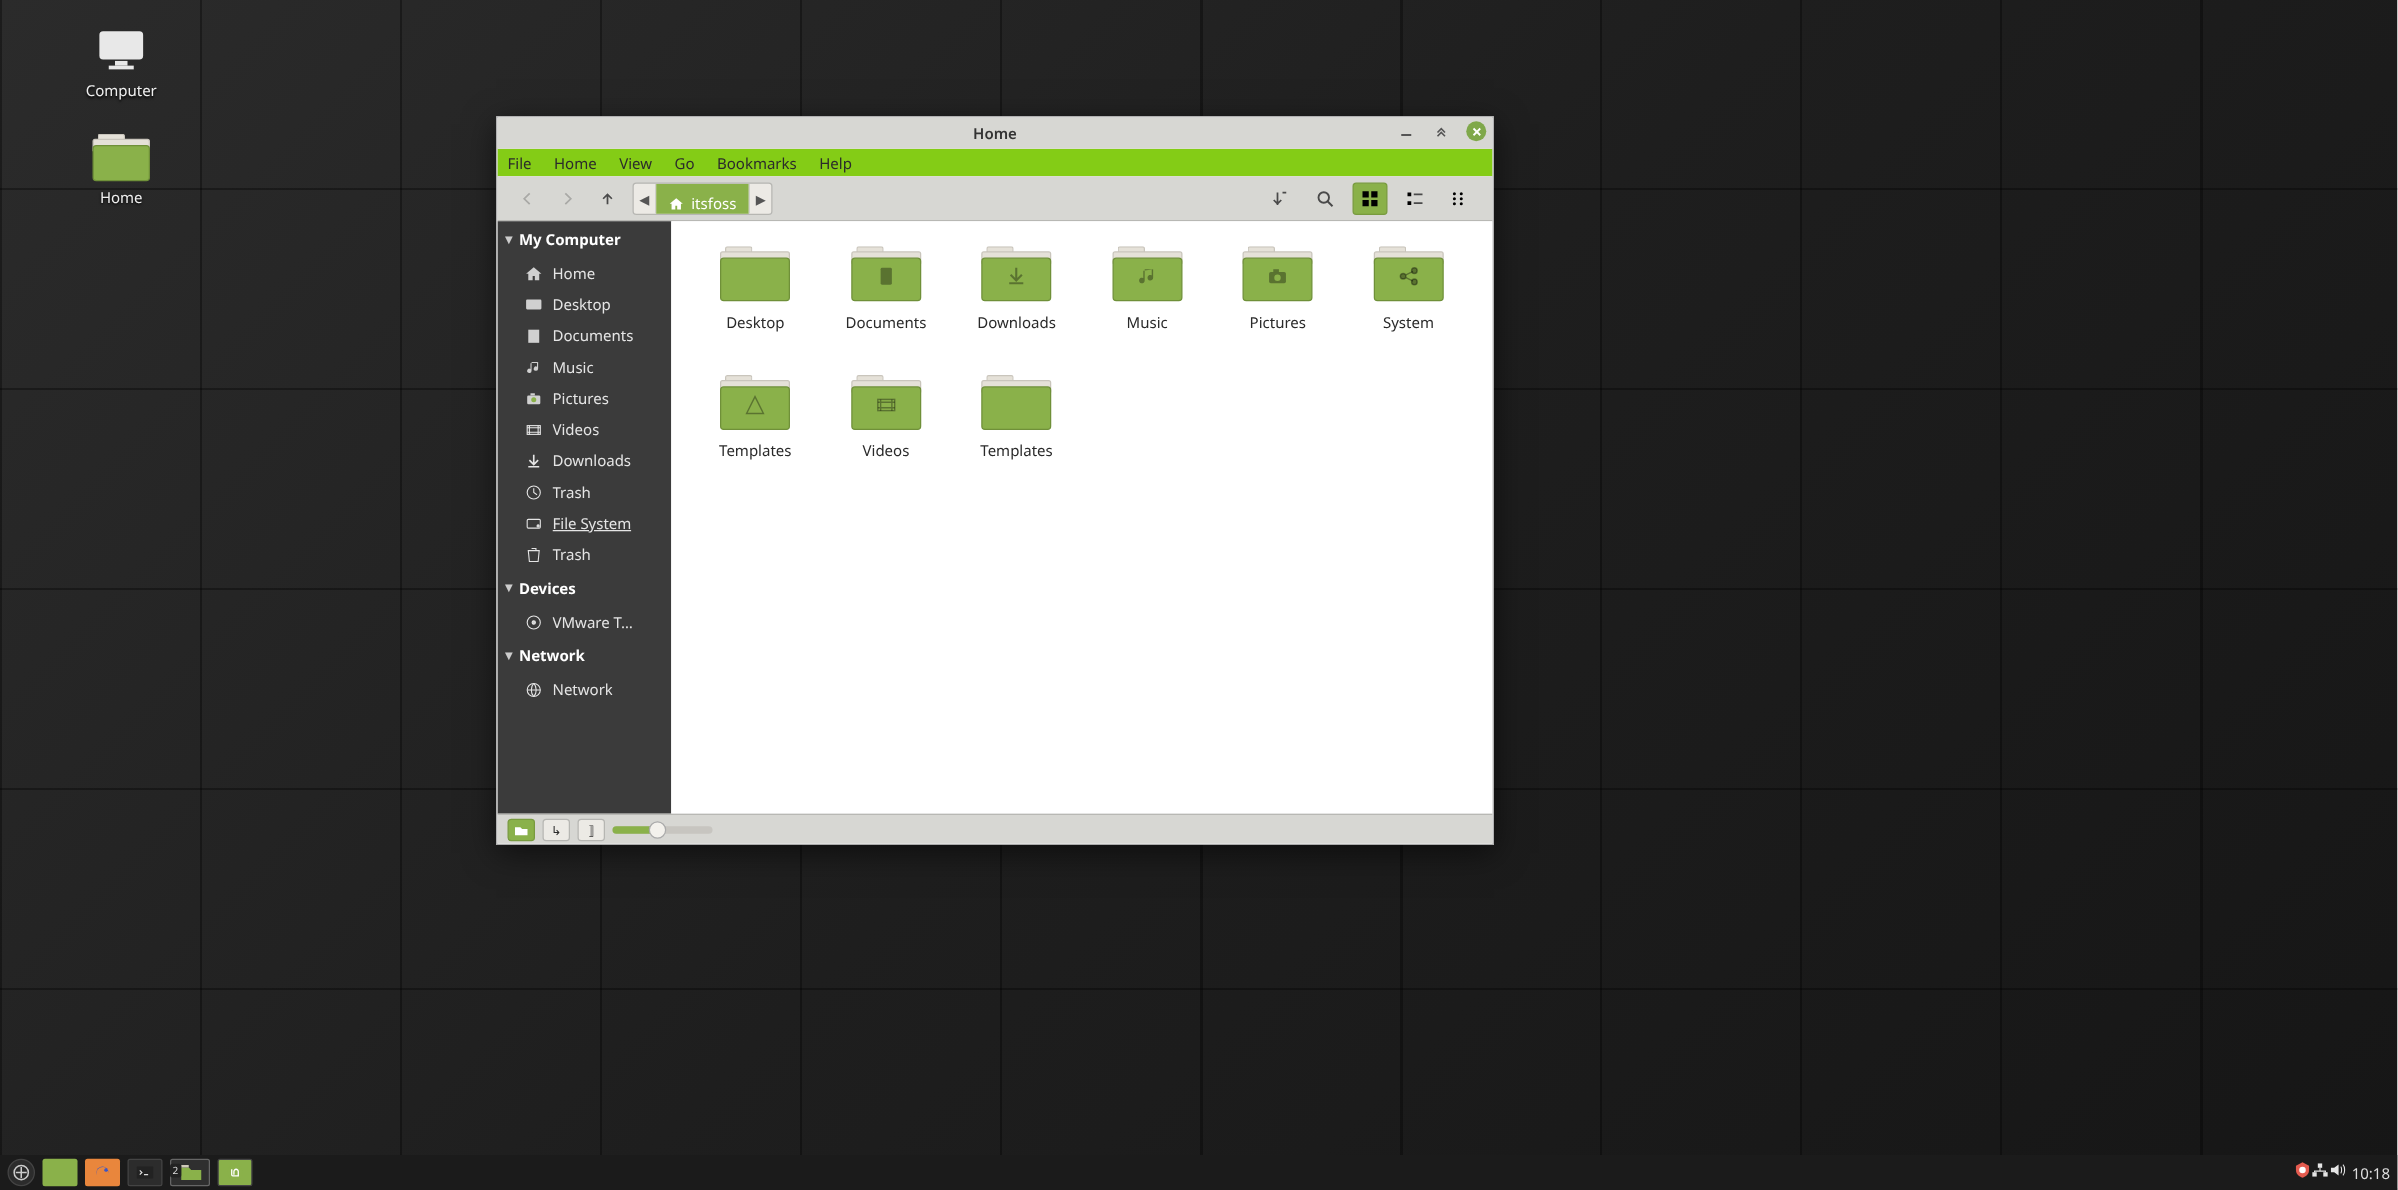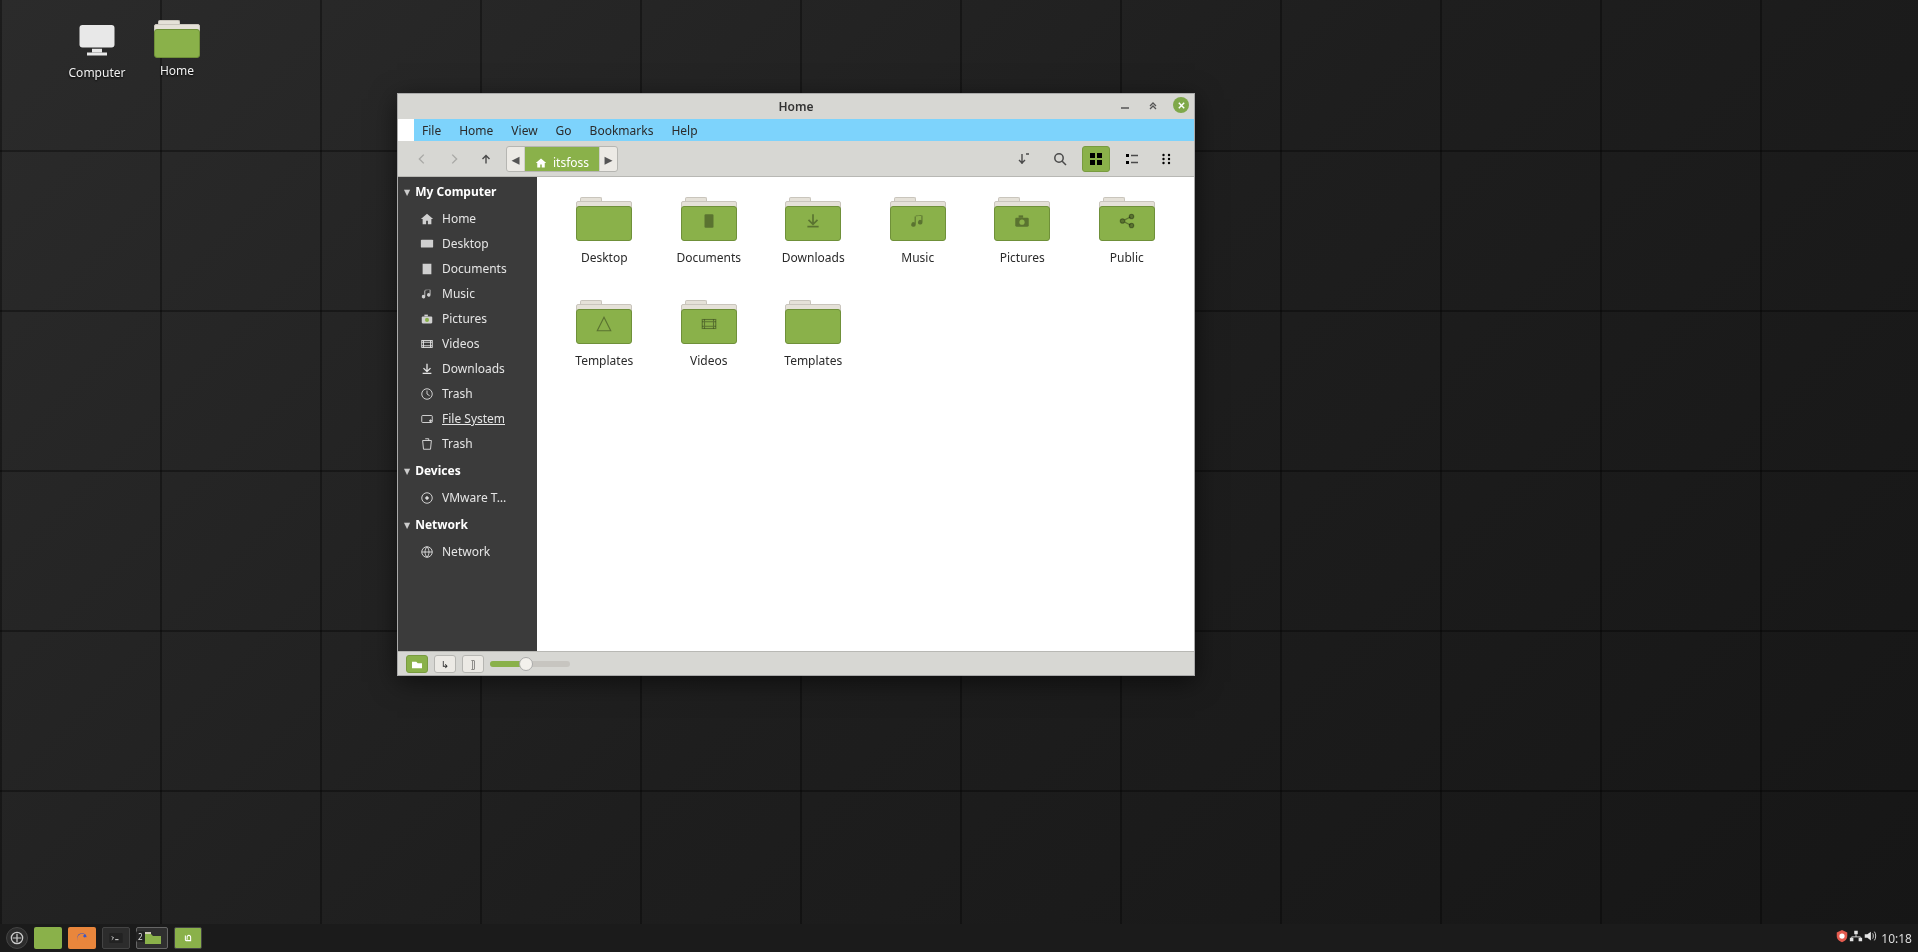--- a/index.html
+++ b/index.html
@@ -10,21 +10,21 @@
     position: relative;
     width: 1918px;
     height: 952px;
     background:
       repeating-linear-gradient(90deg, rgba(0,0,0,0.35) 0 2px, transparent 2px 160px),
       repeating-linear-gradient(0deg, rgba(0,0,0,0.35) 0 2px, transparent 2px 160px),
       linear-gradient(135deg, #2b2b2b 0%, #1e1e1e 50%, #161616 100%);
   }
 
   
-  .desktop-icons { position: absolute; top: 20px; left: 62px; display: flex; flex-direction: row; gap: 10px; }
+  .desktop-icons { position: absolute; top: 20px; left: 62px; display: flex; flex-direction: column; gap: 26px; }
   .di { width: 70px; display: flex; flex-direction: column; align-items: center; gap: 4px; text-align: center; cursor: pointer; }
   .di .di-label { color: #f0f0f0; font-size: 12px; text-shadow: 0 1px 2px #000; }
   .di svg { width: 46px; height: 40px; }
 
   
   .window {
     position: absolute;
     left: 397px; top: 93px;
     width: 798px; height: 583px;
     background: #fff;
@@ -32,21 +32,21 @@
     box-shadow: 0 6px 24px rgba(0,0,0,.55);
     display: flex; flex-direction: column;
     overflow: hidden;
   }
   .titlebar { background: #d7d7d3; height: 25px; display: flex; align-items: center; position: relative; }
   .titlebar .title { flex: 1; text-align: center; font-size: 12px; color: #333; font-weight: 600; }
   .titlebar .winbtns { position: absolute; right: 5px; top: 3px; display: flex; gap: 12px; align-items: center; }
   .winbtn { width: 16px; height: 16px; display: flex; align-items: center; justify-content: center; color: #4a4a4a; cursor: pointer; }
   .winbtn.close { background: #7fa84a; border-radius: 50%; color: #fff; }
 
-  .menubar { background: #7dd3fc; height: 22px; display: flex; align-items: center; gap: 18px; padding: 0 8px; font-size: 12px; color: #2b2b2b; margin-left: 16px; }
+  .menubar { background: #84cc16; height: 22px; display: flex; align-items: center; gap: 18px; padding: 0 8px; font-size: 12px; color: #2b2b2b; }
   .menubar span { cursor: pointer; }
 
   .toolbar { background: #d7d7d3; height: 36px; padding: 0 12px; display: flex; align-items: center; gap: 8px; border-bottom: 1px solid #b8b8b4; }
   .navbtn { width: 24px; height: 24px; color: #4a4a4a; display: inline-flex; align-items: center; justify-content: center; cursor: pointer; }
   .navbtn.dis { color: #a9a9a6; }
   .pathbar { display: inline-flex; height: 26px; border: 1px solid #b6b6b2; border-radius: 3px; overflow: hidden; background: #eceae5; }
   .pathbtn { width: 18px; display:flex; align-items:center; justify-content:center; color:#555; border-right:1px solid #cfcfca; cursor: pointer; }
   .pathbtn:last-child{ border-right:none; border-left:1px solid #cfcfca;}
   .pathcrumb { display:flex; align-items:center; gap:6px; padding:16px 10px; background:#8ab14a; color:#fff; font-size:12px; }
   .pathcrumb svg{ width:12px; height:12px; fill:#fff; }
@@ -453,21 +453,21 @@
         <div class="folder">
           <div class="foldericon">
               <div class="tab"></div>
               <div class="backrim"></div>
               <div class="body">
                 <span class="glyph"><svg viewBox="0 0 16 16" fill="currentColor" stroke="currentColor">
                     <use href="#i-share"></use>
                   </svg></span>
               </div>
             </div>
-          <div class="flabel">Public</div>
+          <div class="flabel">System</div>
         </div>
 
         <div class="folder">
           <div class="foldericon">
               <div class="tab"></div>
               <div class="backrim"></div>
               <div class="body">
                 <span class="glyph"><svg viewBox="0 0 16 16" stroke="currentColor">
                     <use href="#i-tri"></use>
                   </svg></span>

